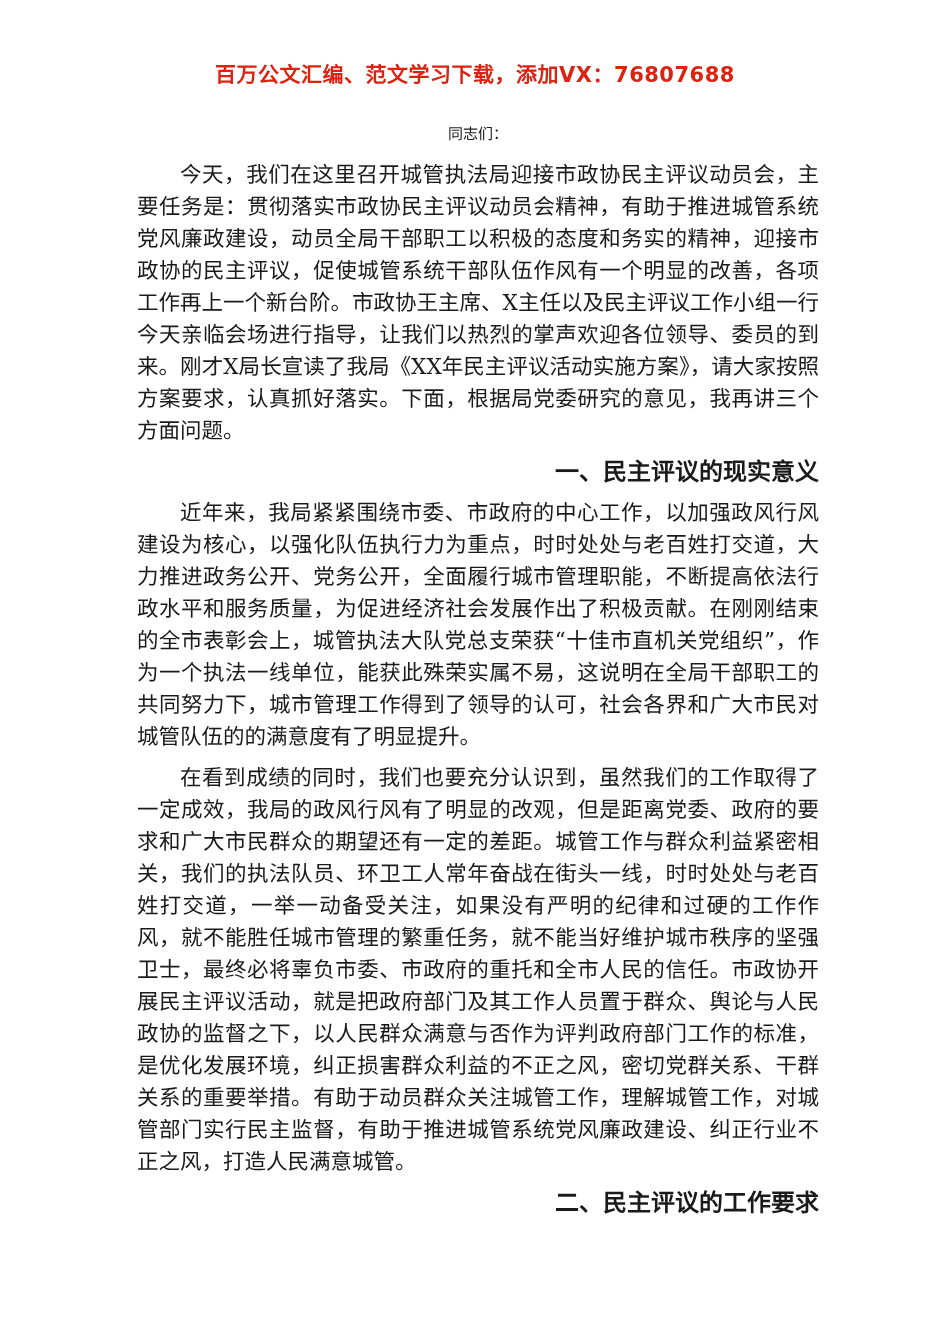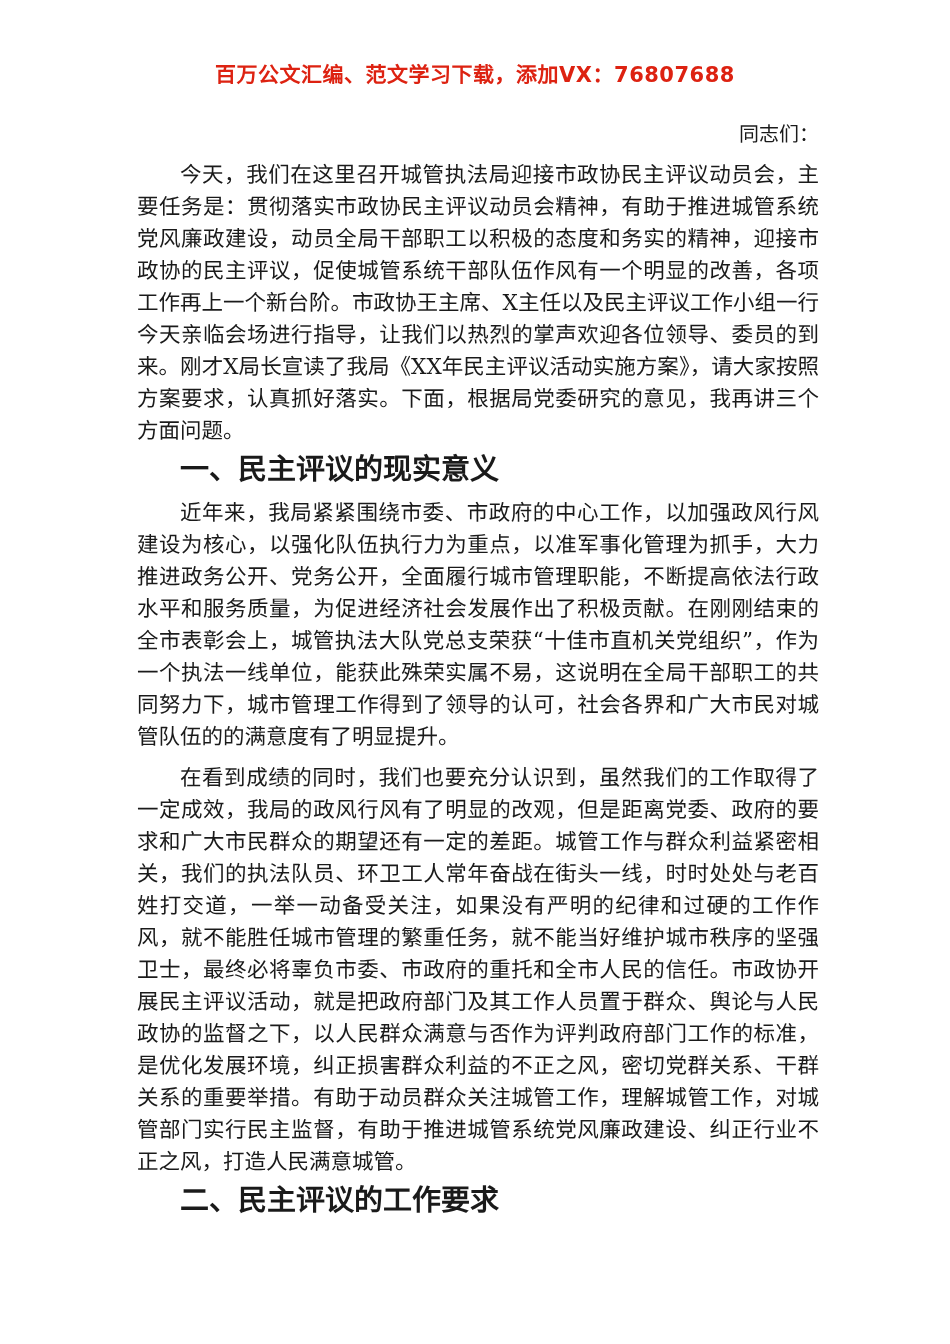--- a/index.html
+++ b/index.html
@@ -43,60 +43,60 @@
 
   
   .doc-body {
     position: absolute;
     left: 137px;
     top: 118px;
     width: 682px;
   }
 
   .salutation {
-    font-size: 20px;
+    font-size: 15px;
     line-height: 32px;
     margin: 0 0 9px 0;
-    text-align: right;
+    text-align: center;
   }
 
   .para {
     font-size: 21.5px;
     line-height: 32px;
     margin: 0 0 9px 0;
     text-indent: 43px;
     text-align: justify;
     text-justify: inter-ideograph;
     word-break: break-all;
   }
 
   .heading {
-    font-size: 29px;
+    font-size: 24px;
     line-height: 32px;
     margin: 0 0 9px 0;
     text-indent: 43px;
     font-weight: 700;
-    font-family: Liberation Mono, monospace;
-    text-align: left;
+    font-family: Liberation Sans, sans-serif;
+    text-align: right;
   }
 </style>
 </head>
 <body>
 
 <div class="page">
 
   <div class="promo-banner" style="color: rgb(221, 34, 17);">百万公文汇编、范文学习下载，添加VX：76807688</div>
 
   <div class="doc-body">
 
     <p class="salutation">同志们：</p>
 
     <div id="blocks-container">
         <p class="para">今天，我们在这里召开城管执法局迎接市政协民主评议动员会，主要任务是：贯彻落实市政协民主评议动员会精神，有助于推进城管系统党风廉政建设，动员全局干部职工以积极的态度和务实的精神，迎接市政协的民主评议，促使城管系统干部队伍作风有一个明显的改善，各项工作再上一个新台阶。市政协王主席、X主任以及民主评议工作小组一行今天亲临会场进行指导，让我们以热烈的掌声欢迎各位领导、委员的到来。刚才X局长宣读了我局《XX年民主评议活动实施方案》，请大家按照方案要求，认真抓好落实。下面，根据局党委研究的意见，我再讲三个方面问题。</p>
         <p class="heading">一、民主评议的现实意义</p>
-        <p class="para">近年来，我局紧紧围绕市委、市政府的中心工作，以加强政风行风建设为核心，以强化队伍执行力为重点，以准军事化管理为抓手，大力推进政务公开、党务公开，全面履行城市管理职能，不断提高依法行政水平和服务质量，为促进经济社会发展作出了积极贡献。在刚刚结束的全市表彰会上，城管执法大队党总支荣获“十佳市直机关党组织”，作为一个执法一线单位，能获此殊荣实属不易，这说明在全局干部职工的共同努力下，城市管理工作得到了领导的认可，社会各界和广大市民对城管队伍的的满意度有了明显提升。</p>
+        <p class="para">近年来，我局紧紧围绕市委、市政府的中心工作，以加强政风行风建设为核心，以强化队伍执行力为重点，时时处处与老百姓打交道，大力推进政务公开、党务公开，全面履行城市管理职能，不断提高依法行政水平和服务质量，为促进经济社会发展作出了积极贡献。在刚刚结束的全市表彰会上，城管执法大队党总支荣获“十佳市直机关党组织”，作为一个执法一线单位，能获此殊荣实属不易，这说明在全局干部职工的共同努力下，城市管理工作得到了领导的认可，社会各界和广大市民对城管队伍的的满意度有了明显提升。</p>
         <p class="para">在看到成绩的同时，我们也要充分认识到，虽然我们的工作取得了一定成效，我局的政风行风有了明显的改观，但是距离党委、政府的要求和广大市民群众的期望还有一定的差距。城管工作与群众利益紧密相关，我们的执法队员、环卫工人常年奋战在街头一线，时时处处与老百姓打交道，一举一动备受关注，如果没有严明的纪律和过硬的工作作风，就不能胜任城市管理的繁重任务，就不能当好维护城市秩序的坚强卫士，最终必将辜负市委、市政府的重托和全市人民的信任。市政协开展民主评议活动，就是把政府部门及其工作人员置于群众、舆论与人民政协的监督之下，以人民群众满意与否作为评判政府部门工作的标准，是优化发展环境，纠正损害群众利益的不正之风，密切党群关系、干群关系的重要举措。有助于动员群众关注城管工作，理解城管工作，对城管部门实行民主监督，有助于推进城管系统党风廉政建设、纠正行业不正之风，打造人民满意城管。</p>
         <p class="heading">二、民主评议的工作要求</p>
       </div>
 
   </div>
 
 </div>
 
 </body></html>

